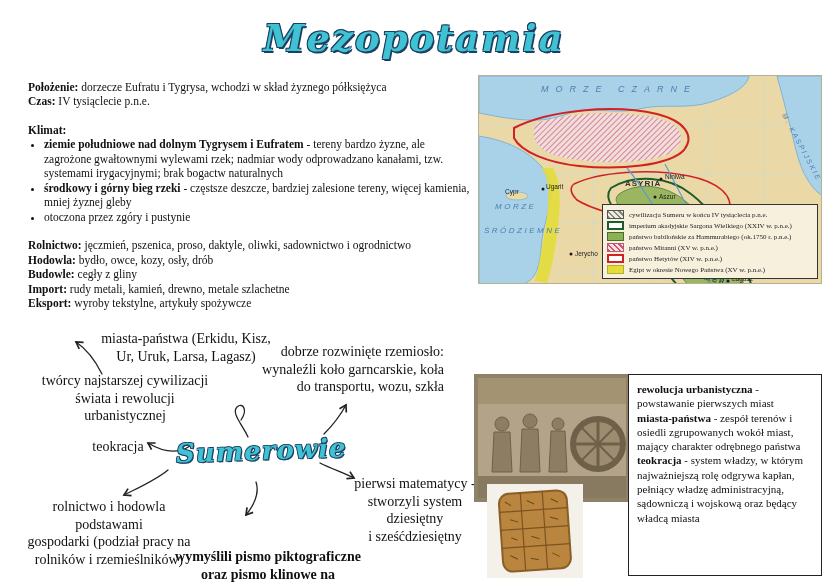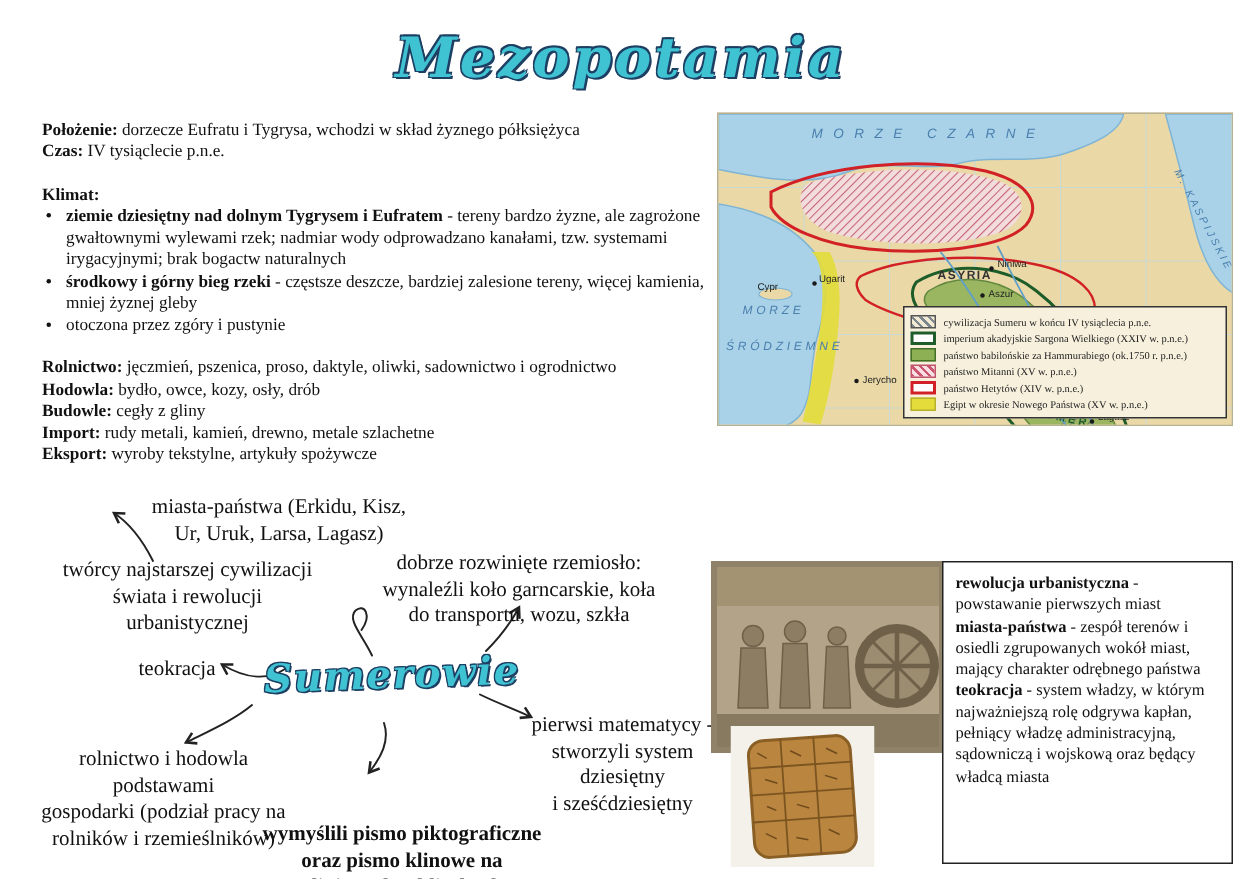--- a/index.html
+++ b/index.html
@@ -69,21 +69,21 @@
   <div class="title">Mezopotamia</div>
 
   <div class="left-col">
     <div class="blk">
       <p><span class="b">Położenie:</span><span> dorzecze Eufratu i Tygrysa, wchodzi w skład żyznego półksiężyca</span></p>
       <p><span class="b">Czas:</span><span> IV tysiąclecie p.n.e.</span></p>
     </div>
     <div class="blk">
       <p><span class="b">Klimat:</span></p>
       <ul class="klimat-list">
-        <li><span class="b">ziemie dziesiętny nad dolnym Tygrysem i Eufratem</span><span> - tereny bardzo żyzne, ale zagrożone gwałtownymi wylewami rzek; nadmiar wody odprowadzano kanałami, tzw. systemami irygacyjnymi; brak bogactw naturalnych</span></li>
+        <li><span class="b">ziemie południowe nad dolnym Tygrysem i Eufratem</span><span> - tereny bardzo żyzne, ale zagrożone gwałtownymi wylewami rzek; nadmiar wody odprowadzano kanałami, tzw. systemami irygacyjnymi; brak bogactw naturalnych</span></li>
         <li><span class="b">środkowy i górny bieg rzeki</span><span> - częstsze deszcze, bardziej zalesione tereny, więcej kamienia, mniej żyznej gleby</span></li>
         <li><span class="b"></span><span>otoczona przez zgóry i pustynie</span></li>
       </ul>
     </div>
     <div class="blk">
       <p><span class="b">Rolnictwo:</span><span> jęczmień, pszenica, proso, daktyle, oliwki, sadownictwo i ogrodnictwo</span></p>
       <p><span class="b">Hodowla:</span><span> bydło, owce, kozy, osły, drób</span></p>
       <p><span class="b">Budowle:</span><span> cegły z gliny</span></p>
       <p><span class="b">Import:</span><span> rudy metali, kamień, drewno, metale szlachetne</span></p>
       <p><span class="b">Eksport:</span><span> wyroby tekstylne, artykuły spożywcze</span></p>
@@ -233,21 +233,21 @@
   </svg>
 
   <div class="mm-node" style="left:100px; top:330px; width:172px;">miasta-państwa (Erkidu, Kisz,
 Ur, Uruk, Larsa, Lagasz)</div>
   <div class="mm-node" style="left:36px; top:372px; width:178px;">twórcy najstarszej cywilizacji
 świata i rewolucji urbanistycznej</div>
   <div class="mm-node" style="left:86px; top:438px; width:64px;">teokracja</div>
   <div class="mm-node" style="left:20px; top:498px; width:178px;">rolnictwo i hodowla podstawami
 gospodarki (podział pracy na
 rolników i rzemieślników)</div>
-  <div class="mm-node" style="left:248px; top:367px; width:196px;">dobrze rozwinięte rzemiosło:
+  <div class="mm-node" style="left:248px; top:343px; width:196px;text-align:right;">dobrze rozwinięte rzemiosło:
 wynaleźli koło garncarskie, koła
 do transportu, wozu, szkła</div>
   <div class="mm-node" style="left:340px; top:475px; width:150px;text-align:center;">pierwsi matematycy -
 stworzyli system dziesiętny
 i sześćdziesiętny</div>
   <div class="mm-node mm-bold" style="left:172px; top:548px; width:192px;">wymyślili pismo piktograficzne
 oraz pismo klinowe na
 glinianych tabliczkach</div>
   <div class="mm-center">Sumerowie</div>
 

